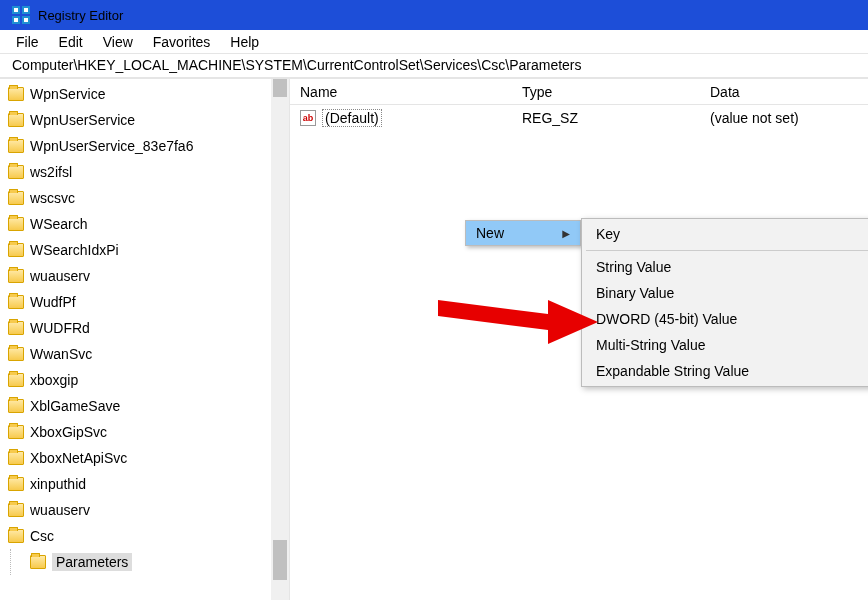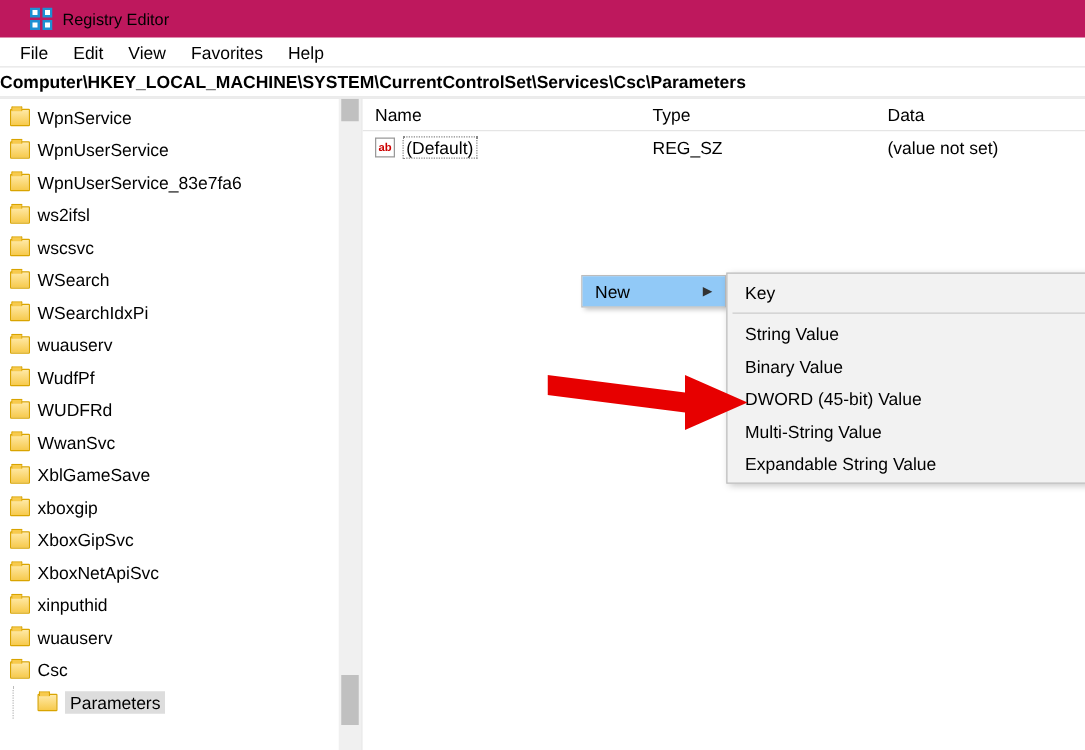--- a/index.html
+++ b/index.html
@@ -11,22 +11,22 @@
     width: 868px;
     height: 600px;
     overflow: hidden;
     position: relative;
   }
   
   .titlebar {
     display: flex;
     align-items: center;
     height: 30px;
-    padding: 0 24px;
-    background: #be185d;
+    padding: 0 12px;
+    background: #1d4ed8;
   }
   .titlebar .app-icon {
     width: 18px; height: 18px;
     margin-right: 8px;
     display: inline-block;
   }
   .titlebar .app-title { font-size: 13px; }
   
   .menubar {
     display: flex;
@@ -36,26 +36,25 @@
     font-size: 14px;
     border-bottom: 1px solid #e5e5e5;
   }
   .menubar .menu-item {
     padding: 2px 10px;
     cursor: default;
   }
   
   .addressbar {
     height: 24px;
-    padding: 3px 0;
+    padding: 3px 12px;
     font-size: 14px;
     border-bottom: 1px solid #e5e5e5;
     white-space: nowrap;
     overflow: hidden;
-    font-weight: bold;
   }
   
   .main {
     display: flex;
     height: calc(600px - 30px - 24px - 24px);
     border-top: 1px solid #e5e5e5;
   }
   
   .tree-panel {
     width: 290px;
@@ -292,25 +291,25 @@
         <div class="tree-item">
           <span class="folder-icon"></span>
           <span class="label-box">WUDFRd</span>
         </div>
         <div class="tree-item">
           <span class="folder-icon"></span>
           <span class="label-box">WwanSvc</span>
         </div>
         <div class="tree-item">
           <span class="folder-icon"></span>
+          <span class="label-box">xboxgip</span>
+        </div>
+        <div class="tree-item">
+          <span class="folder-icon"></span>
           <span class="label-box">XblGameSave</span>
-        </div>
-        <div class="tree-item">
-          <span class="folder-icon"></span>
-          <span class="label-box">xboxgip</span>
         </div>
         <div class="tree-item">
           <span class="folder-icon"></span>
           <span class="label-box">XboxGipSvc</span>
         </div>
         <div class="tree-item">
           <span class="folder-icon"></span>
           <span class="label-box">XboxNetApiSvc</span>
         </div>
         <div class="tree-item">

